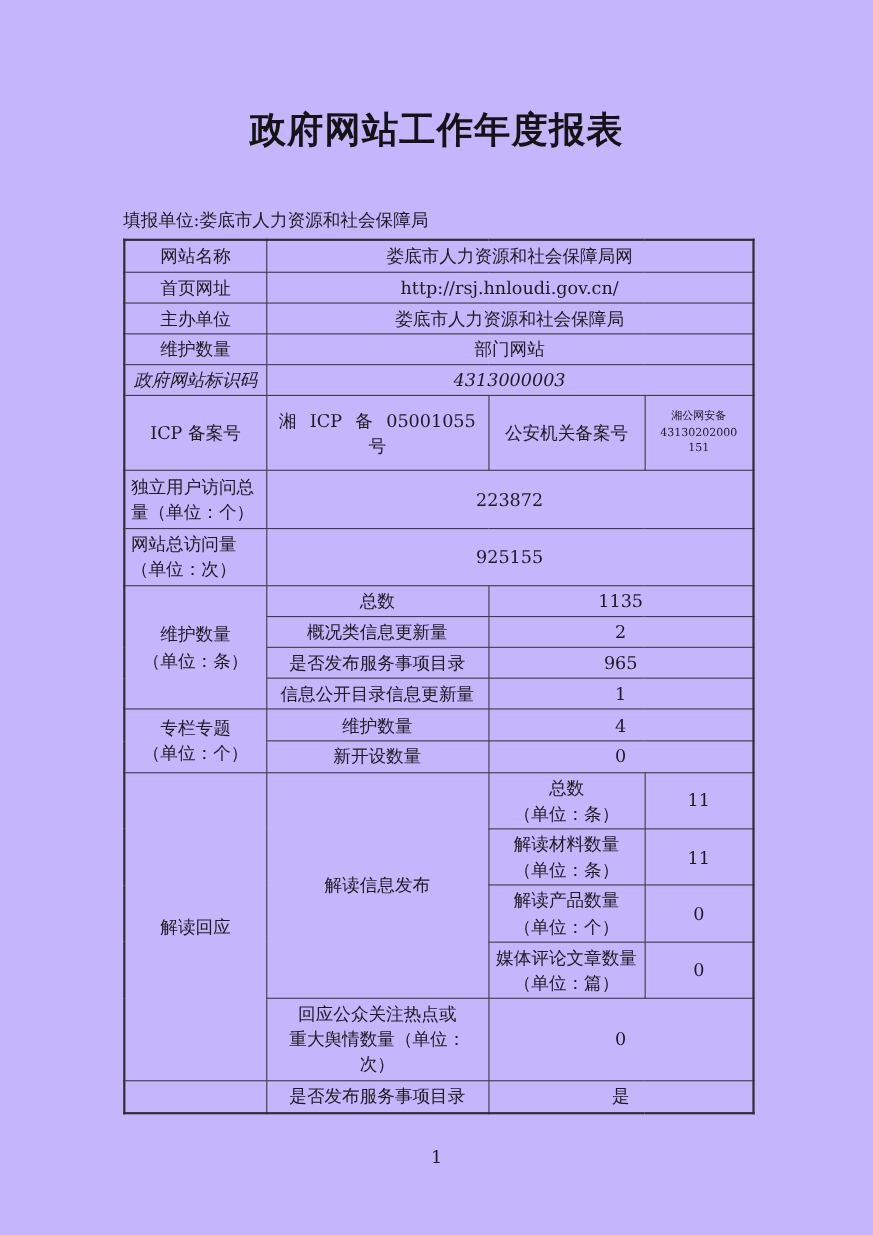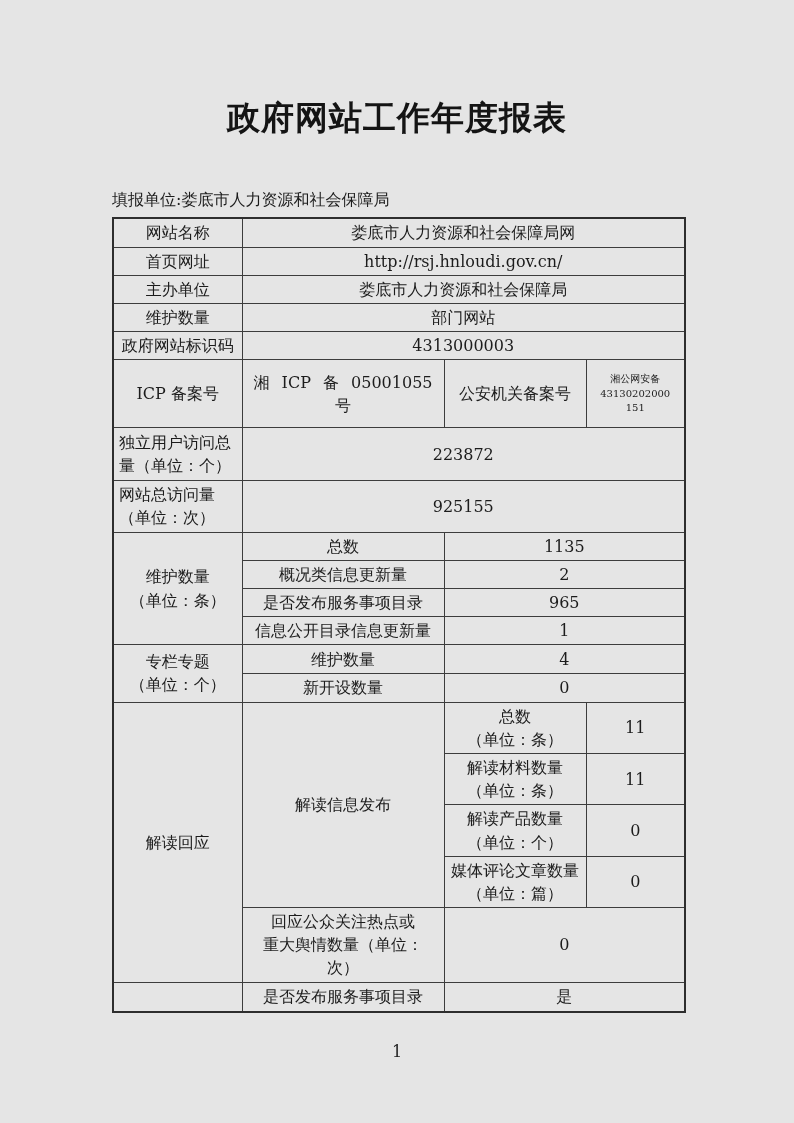--- a/index.html
+++ b/index.html
@@ -5,21 +5,21 @@
   * { margin: 0; padding: 0; box-sizing: border-box; }
   html, body { background: #ffffff; }
   body {
     width: 794px; height: 1123px;
     font-family: "DejaVu Serif", "Liberation Serif", serif;
     color: #1c1c1c;
   }
   .page {
     position: relative;
     width: 794px; height: 1123px;
-    background: #e5e5e5;
+    background: #c4b5fd;
     overflow: hidden;
   }
   .doc-title {
     padding-top: 96px;
     text-align: center;
     font-size: 33px;
     font-weight: 700;
     font-family: "DejaVu Sans", "Liberation Sans", sans-serif;
     letter-spacing: 1px;
     color: #141414;
@@ -92,21 +92,21 @@
         <td colspan="3">http://rsj.hnloudi.gov.cn/</td>
       </tr>
       <tr style="height:28px;">
         <td>主办单位</td>
         <td colspan="3">娄底市人力资源和社会保障局</td>
       </tr>
       <tr style="height:28px;">
         <td>维护数量</td>
         <td colspan="3">部门网站</td>
       </tr>
-      <tr style="height:27px;">
+      <tr style="height:27px;font-style:italic;">
         <td>政府网站标识码</td>
         <td colspan="3">4313000003</td>
       </tr>
       <tr style="height:68px;">
         <td>ICP 备案号</td>
         <td class="spread">湘 ICP 备 05001055 号</td>
         <td>公安机关备案号</td>
         <td class="tight">湘公网安备
 43130202000
 151</td>

